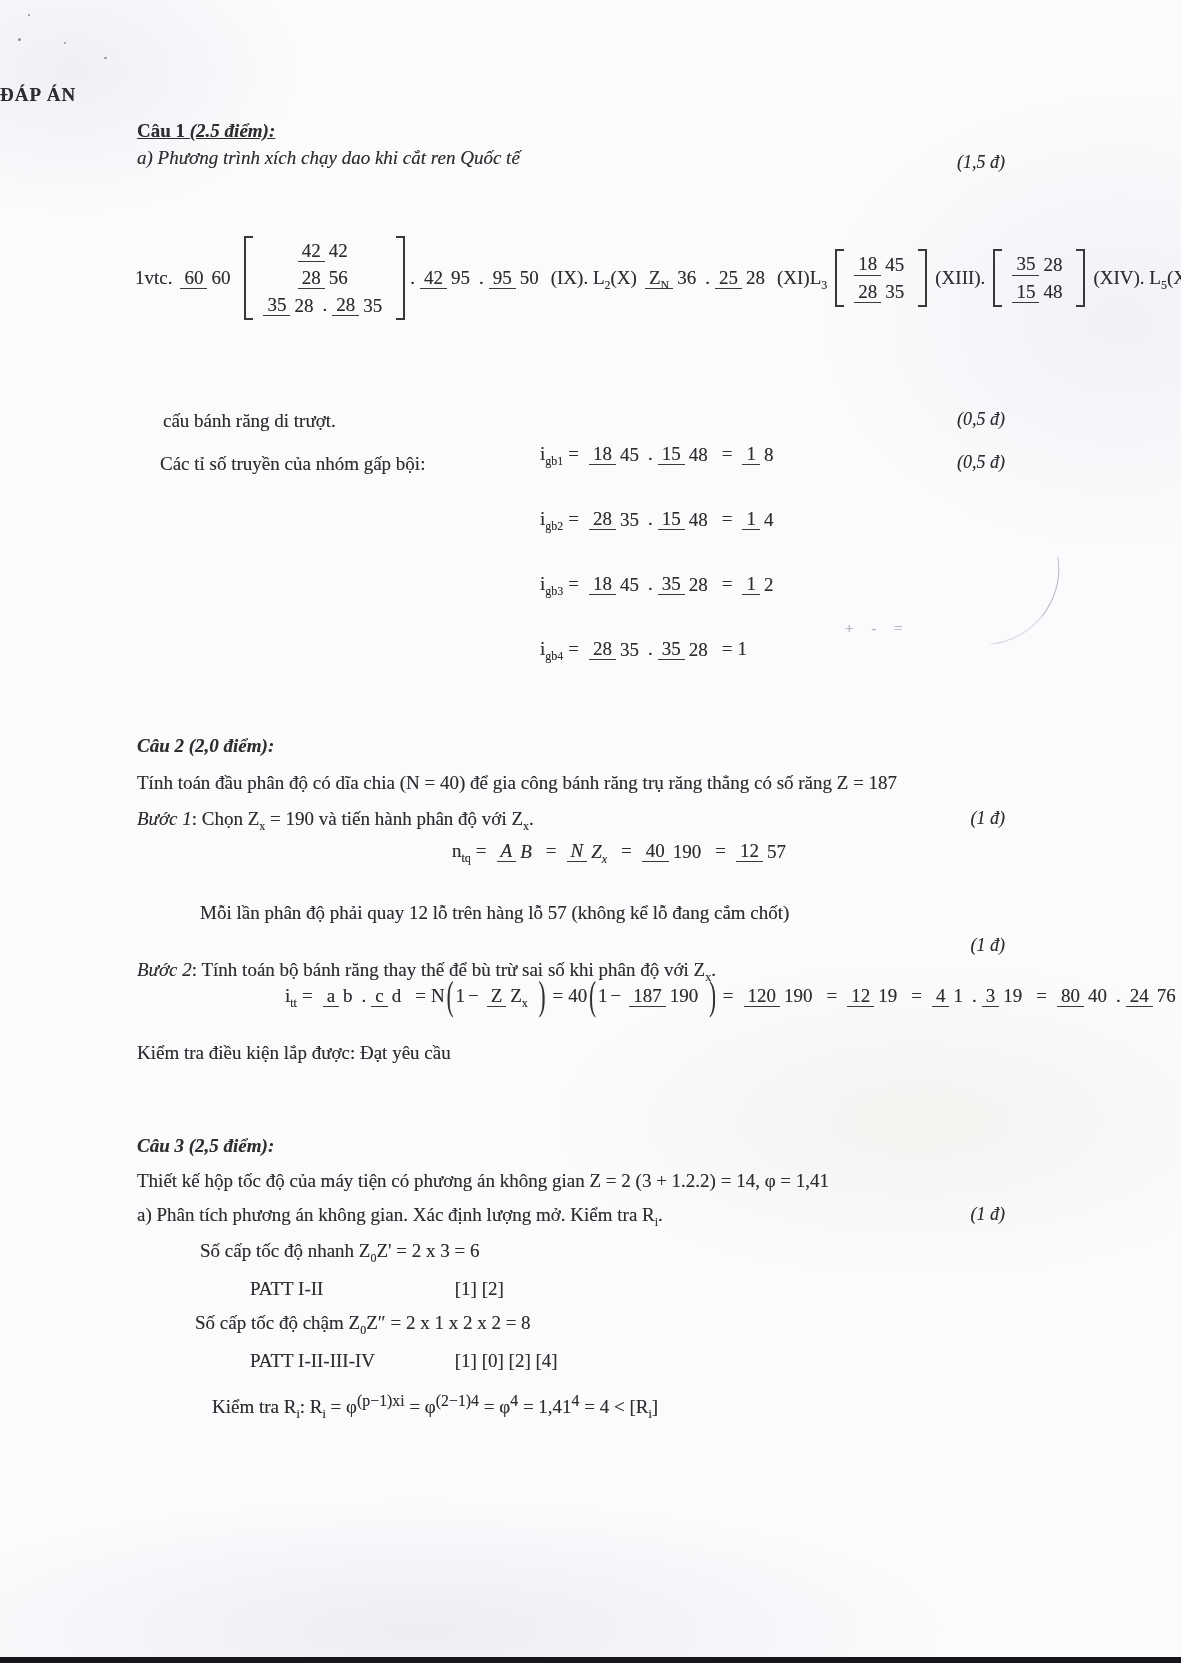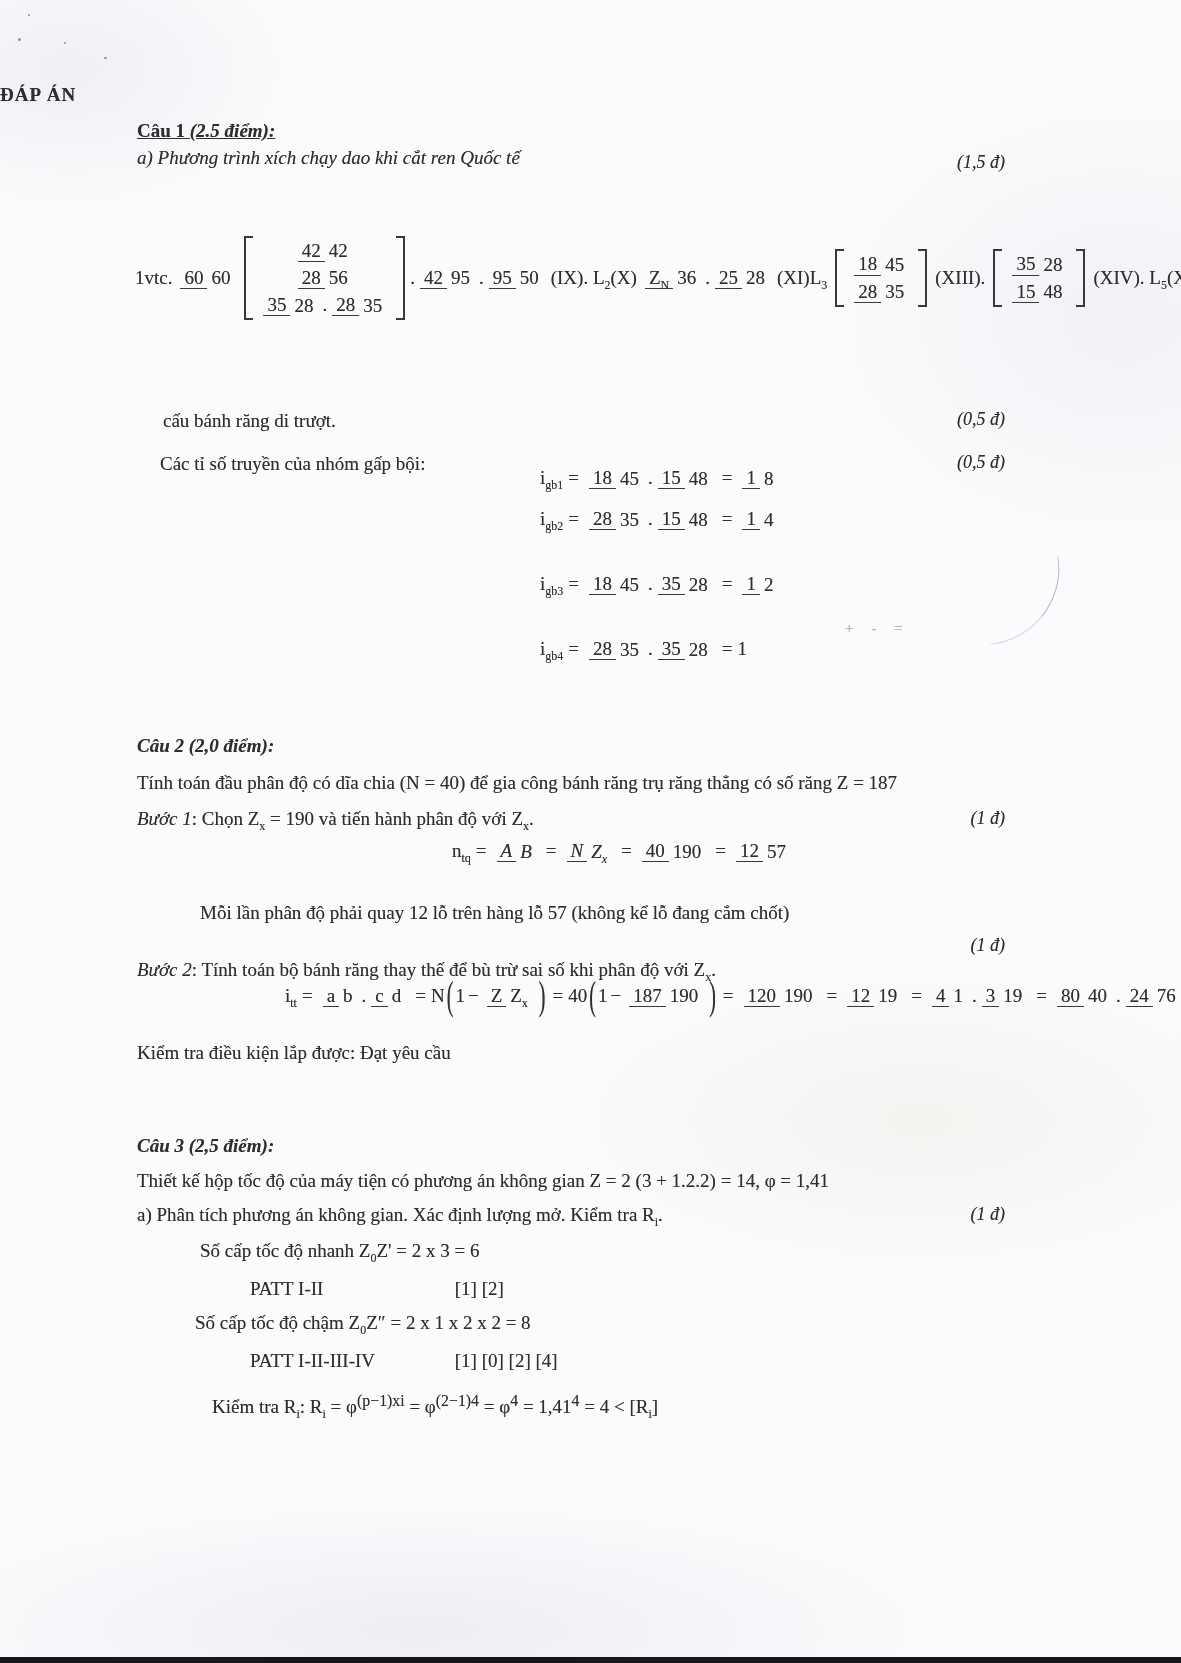--- a/index.html
+++ b/index.html
@@ -147,21 +147,21 @@
     </span>
     <span class="tok"><span>(XIV). L</span><sub>5</sub><span>(XV) × 12 = t</span><sub>p</sub></span>
   </div>
 
   <div class="abs" style="left:163px;top:410px;">cấu bánh răng di trượt.</div>
   <div class="points" style="top:409px;">(0,5 đ)</div>
 
   <div class="abs" style="left:160px;top:453px;">Các tỉ số truyền của nhóm gấp bội:</div>
   <div class="points" style="top:452px;">(0,5 đ)</div>
 
-  <div class="abs row" style="left:540px;top:443px;margin-top:24px;">
+  <div class="abs row" style="left:540px;top:443px;">
     <span><span>i</span><sub>gb1</sub></span>
     <span class="eq">=</span>
     <span class="frac">
         <span class="fn">18</span>
         <span class="fd">45</span>
       </span>
     <span>.</span>
     <span class="frac">
         <span class="fn">15</span>
         <span class="fd">48</span>

